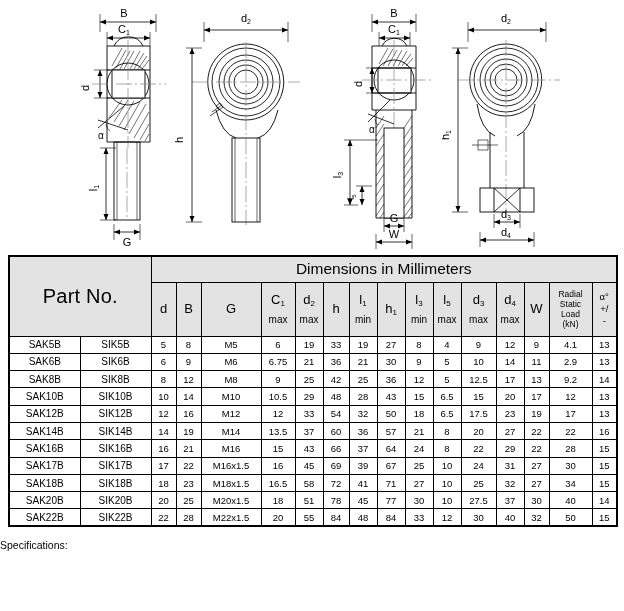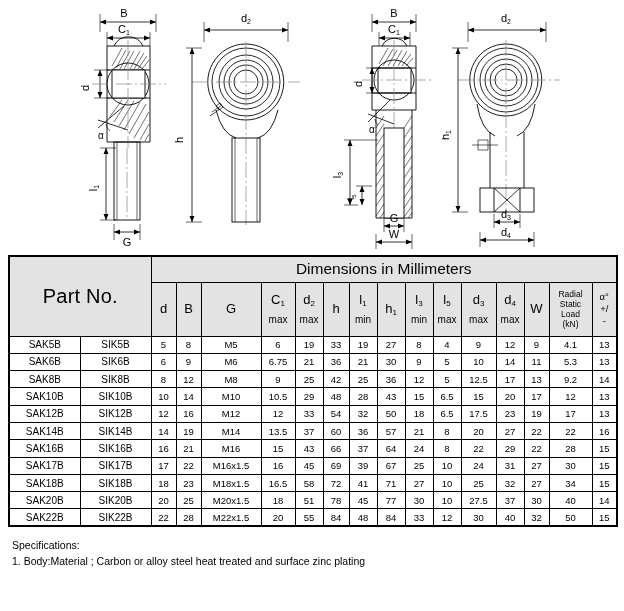--- a/index.html
+++ b/index.html
@@ -127,21 +127,21 @@
   col.c-l5    { width: 28px; }
   col.c-d3    { width: 35px; }
   col.c-d4    { width: 28px; }
   col.c-W     { width: 25px; }
   col.c-load  { width: 43px; }
   col.c-alpha { width: 25px; }
 
   
   #specs {
     position: absolute;
-    left: 12px;
+    left: 0;
     top: 538px;
     width: 610px;
     font-size: 10.5px;
     line-height: 1.52;
   }
   #specs .line { white-space: nowrap; }
   #specs .gap { display: inline-block; width: 18px; }
 </style>
 </head>
 <body>
@@ -535,21 +535,21 @@
             <td class="cell">6.75</td>
             <td class="cell">21</td>
             <td class="cell">36</td>
             <td class="cell">21</td>
             <td class="cell">30</td>
             <td class="cell">9</td>
             <td class="cell">5</td>
             <td class="cell">10</td>
             <td class="cell">14</td>
             <td class="cell">11</td>
-            <td class="cell">5.3</td>
+            <td class="cell">2.9</td>
             <td class="cell">13</td>
           </tr>
           <tr>
             <td class="cell part">SAK8B</td>
             <td class="cell part">SIK8B</td>
             <td class="cell">8</td>
             <td class="cell">12</td>
             <td class="cell">M8</td>
             <td class="cell">9</td>
             <td class="cell">25</td>
@@ -715,16 +715,15 @@
             <td class="cell">32</td>
             <td class="cell">50</td>
             <td class="cell">15</td>
           </tr>
         </tbody>
     </table>
   </div>
 
   <div id="specs">
     <div class="line">Specifications:</div>
-    <div class="line">1. Body:Material ; Carbon or alloy steel  heat treated and surface zinc plating</div>
   </div>
 
 </div>
 
 </body></html>

